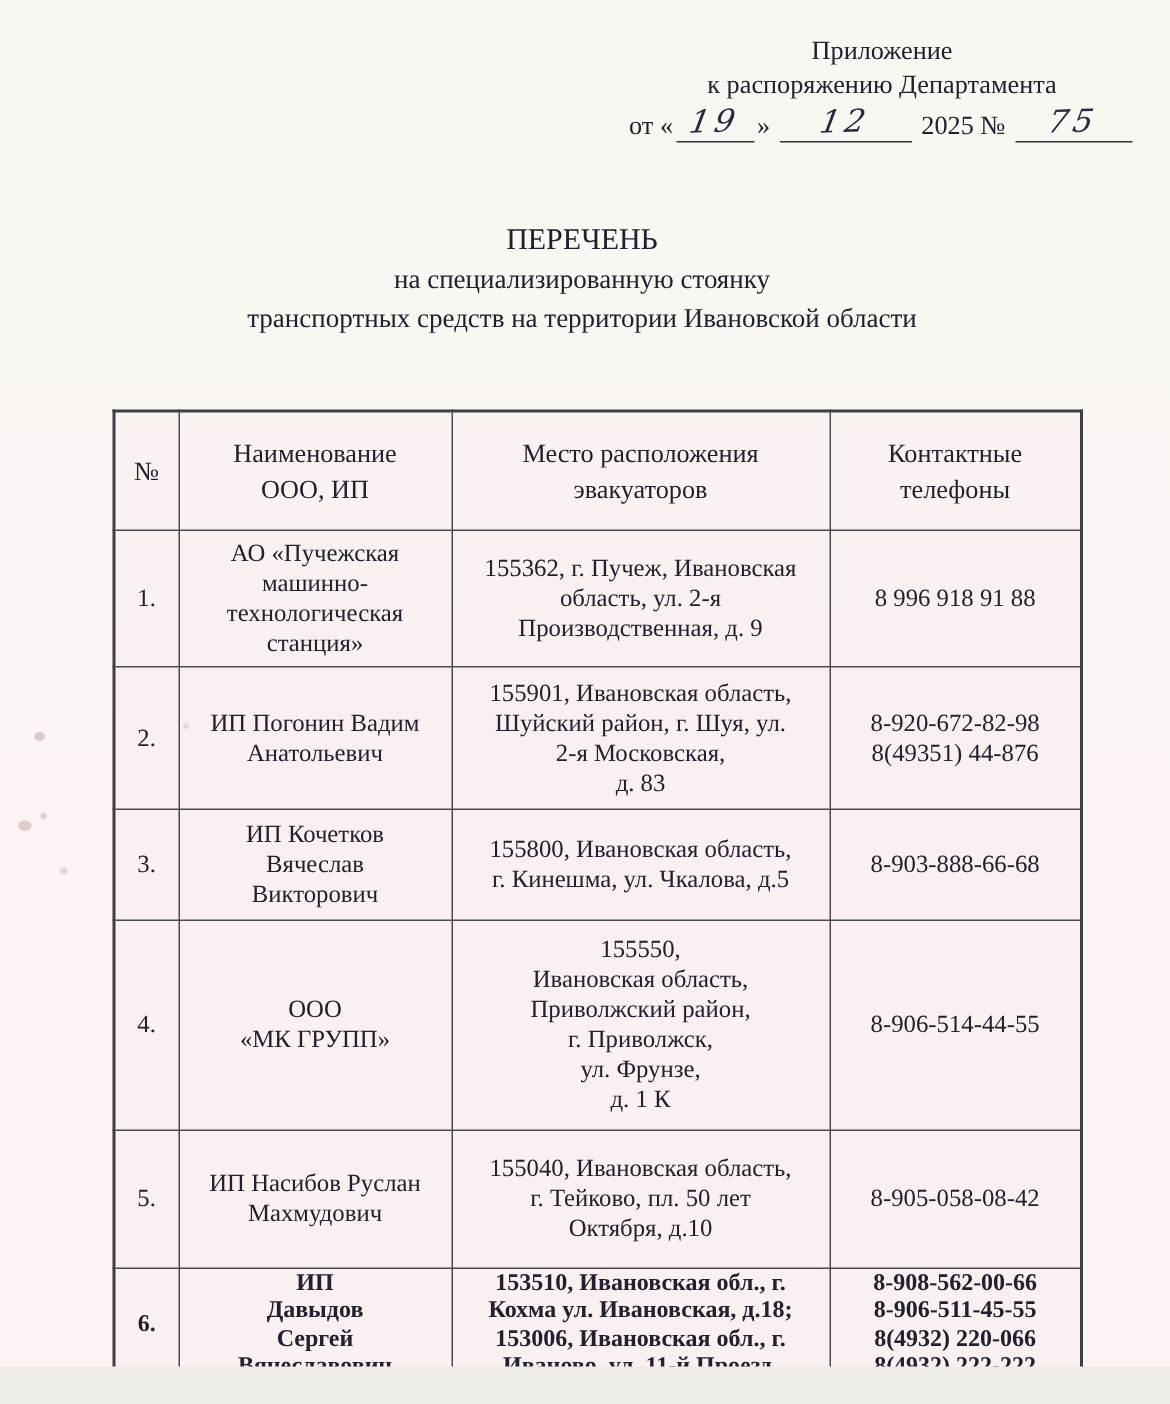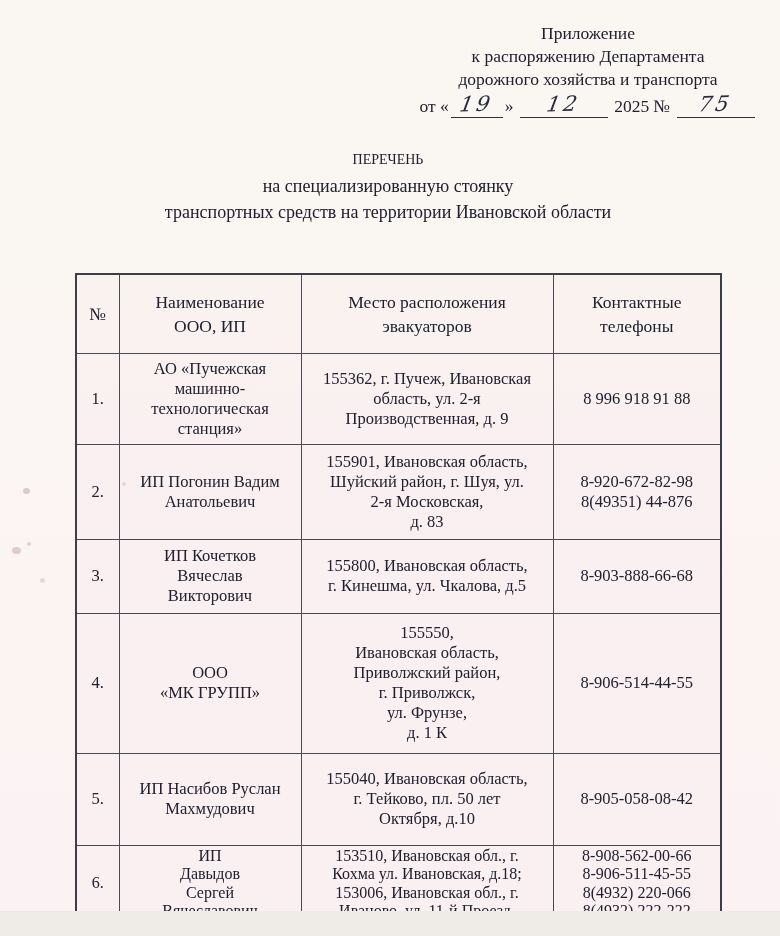--- a/index.html
+++ b/index.html
@@ -58,21 +58,21 @@
   
   .title-block {
     position: absolute;
     top: 147px;
     left: 28px;
     right: 32px;
     text-align: center;
     font-size: 18px;
     line-height: 26px;
   }
-  .title-heading { font-size: 14px; }
+  .title-heading { font-size: 20px; }
 
   
   table.doc-table {
     position: absolute;
     left: 75px;
     top: 273px;
     width: 645px;
     border-collapse: collapse;
     table-layout: fixed;
     border: 2px solid #3e3e46;
@@ -94,39 +94,38 @@
     line-height: 24px;
     background: rgba(248, 236, 236, 0.25);
   }
   .h-head { height: 79px; }
   .h-r1 { height: 91px; }
   .h-r2 { height: 95px; }
   .h-r3 { height: 74px; }
   .h-r4 { height: 140px; }
   .h-r5 { height: 92px; }
   .h-r6 { height: 77px; }
-  tr.tight td { line-height: 18.5px; font-size: 16px; padding-top: 1px; padding-bottom: 1px; }
+  tr.tight td { line-height: 18.5px; font-size: 16px; padding-top: 1px; padding-bottom: 1px; font-weight: bold; }
 
   
   .speck { position: absolute; border-radius: 50%; }
   .speck-1 { left: 23px; top: 488px; width: 7px; height: 6px; background: rgba(140,110,122,.30); }
   .speck-2 { left: 12px; top: 547px; width: 9px; height: 7px; background: rgba(152,92,104,.28); }
   .speck-3 { left: 40px; top: 578px; width: 5px; height: 5px; background: rgba(160,130,142,.25); }
   .speck-4 { left: 27px; top: 542px; width: 4px; height: 4px; background: rgba(150,120,132,.30); }
   .speck-5 { left: 122px; top: 482px; width: 4px; height: 4px; background: rgba(170,140,152,.25); }
 </style>
 </head>
 <body>
 
 <div class="page">
 
   <div class="corner-header">
     <div>Приложение</div>
     <div>к распоряжению Департамента</div>
-    <div>дорожного хозяйства и транспорта</div>
     <div class="date-line">
       <span>от «</span><span class="hw-wrap hw-day"><span class="hw">19</span></span><span>»</span>
       <span class="hw-wrap hw-month"><span class="hw">12</span></span>
       <span>2025</span>
       <span>№</span>
       <span class="hw-wrap hw-num"><span class="hw">75</span></span>
     </div>
   </div>
 
   <div class="title-block">

